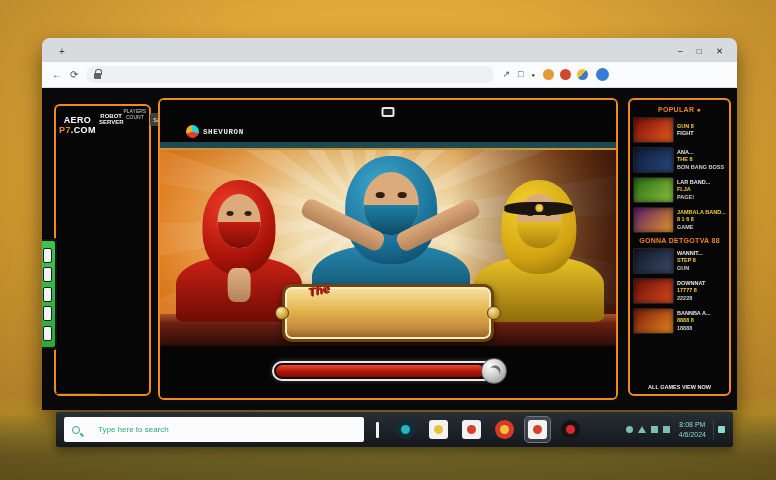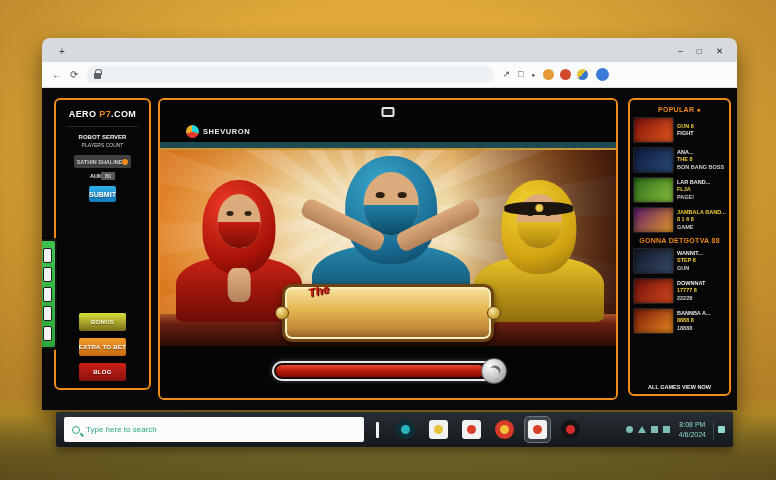--- a/index.html
+++ b/index.html
@@ -33,21 +33,21 @@
   .tbicon.small { font-size:6px; }
   .exts { display:flex; gap:6px; align-items:center; }
   .ext { width:11px; height:11px; border-radius:50%; display:inline-block; }
   .avatar { width:13px; height:13px; border-radius:50%; }
 
   
   .content { position:relative; height:322px; background:#090909; overflow:hidden; }
   .panel { position:absolute; border:2px solid #ef8b1d; border-radius:6px; background:#060606; }
 
   
-  .left-panel { left:12px; top:10px; width:97px; height:292px; display:flex; flex-direction:column;align-items:center; }
+  .left-panel { left:12px; top:16px; width:97px; height:292px; display:flex; flex-direction:row; }
   .logo { padding:9px 3px 7px; text-align:center; color:#fff; font-weight:bold; font-size:9px;
           letter-spacing:.4px; border-bottom:1px solid #262626; }
   .logo .hot { color:#ef8b1d; }
   .tag1 { margin-top:7px; text-align:center; color:#f2f2f2; font-weight:bold; font-size:6px; }
   .tag2 { margin-top:2px; text-align:center; color:#cfcfcf; font-size:5px; }
   .field { margin:7px 4px 0; height:13px; background:#3f3f3f; border-radius:2px; display:flex;
            align-items:center; justify-content:space-between; padding:0 3px; }
   .field .val { color:#cfcfcf; font-size:5.5px; font-weight:bold; white-space:nowrap; overflow:hidden; }
   .field .dot { width:6px; height:6px; border-radius:50%; background:#ef8b1d; flex:none; }
   .coderow { display:flex; align-items:center; justify-content:space-between; margin:4px 7px 0; }
@@ -62,21 +62,21 @@
               font-size:6px; font-weight:bold; text-shadow:0 1px 1px rgba(0,0,0,.5); letter-spacing:.3px; }
 
   
   .share-widget { position:absolute; left:-6px; top:150px; width:22px; height:112px; background:#141414;
                   border:1px solid #000; border-radius:4px; padding:2px; z-index:40; }
   .share-widget .inner { width:100%; height:100%; background:linear-gradient(#49cf57,#2da83c); border-radius:2px;
                   display:flex; flex-direction:column; align-items:center; justify-content:space-evenly; padding:2px 0; }
   .share-widget .seg { width:9px; height:15px; background:#f4f4f4; border:1px solid #1d1d1d; border-radius:2px; }
 
   
-  .main-panel { left:116px; top:10px; width:460px; height:302px; display:flex; flex-direction:column; overflow:hidden; }
+  .main-panel { left:116px; top:10px; width:460px; height:302px; display:flex; flex-direction:column; overflow:hidden;font-family:Liberation Mono, monospace; }
   .game-topbar { height:42px; position:relative; background:#050505; flex:none; }
   .fs-icon { position:absolute; left:50%; top:7px; transform:translateX(-50%); width:13px; height:10px;
              border:2px solid #e8e8e8; border-radius:2px; background:#1a1a1a; }
   .studio { position:absolute; left:26px; bottom:4px; display:flex; align-items:center; gap:4px; }
   .studio .sicon { width:13px; height:13px; border-radius:50%;
              background:conic-gradient(#27d3d8 0 110deg,#e83a2a 110deg 250deg,#e8b12a 250deg 360deg); }
   .studio .sname { color:#ececec; font-weight:bold; font-size:7.5px; letter-spacing:.6px; }
 
   .scene { flex:1; position:relative; overflow:hidden;
            background:radial-gradient(ellipse at 45% 42%, #f6ead0 0%, #eed8a6 28%, #e0ab62 52%, #bd7028 72%, #6e2c13 100%); }
@@ -152,21 +152,21 @@
            box-shadow:inset 0 0 6px rgba(0,0,0,.6); }
   .gtext { flex:1; min-width:0; }
   .gline { font-size:5.5px; font-weight:bold; line-height:1.3; white-space:nowrap; overflow:hidden; }
   .rs-footer { color:#ececec; font-size:5.5px; font-weight:bold; text-align:center; padding:4px 0 2px; }
 
   
   .taskbar { position:absolute; left:56px; top:412px; width:677px; height:35px; z-index:3;
              background:linear-gradient(#272e34,#14181c); border-radius:2px; box-shadow:0 4px 10px rgba(0,0,0,.4);
              display:flex; align-items:center; padding:0 8px; }
   .search { width:300px; height:25px; background:#fbfbfb; border-radius:2px; display:flex; align-items:center;
-            gap:6px; padding:8px 8px; }
+            gap:18px; padding:8px 8px; }
   .mag { width:8px; height:8px; border:1.5px solid #2da884; border-radius:50%; position:relative; flex:none; }
   .mag::after { content:""; position:absolute; left:7px; top:7px; width:4px; height:1.5px; background:#2da884; transform:rotate(45deg); }
   .stext { color:#2da884; font-size:8px; }
   .tb-divider { width:3px; height:16px; background:#f2f2f2; border-radius:1px; margin-left:12px; }
   .apps { display:flex; gap:8px; margin-left:14px; align-items:center; }
   .app { width:25px; height:25px; border-radius:4px; display:flex; align-items:center; justify-content:center; position:relative; }
   .app.active { outline:1px solid #6b7680; background:rgba(255,255,255,.14); }
   .app .sq { width:19px; height:19px; border-radius:3px; display:flex; align-items:center; justify-content:center; }
   .app .ci { width:19px; height:19px; border-radius:50%; display:flex; align-items:center; justify-content:center; }
   .app .dotc { width:9px; height:9px; border-radius:50%; }

